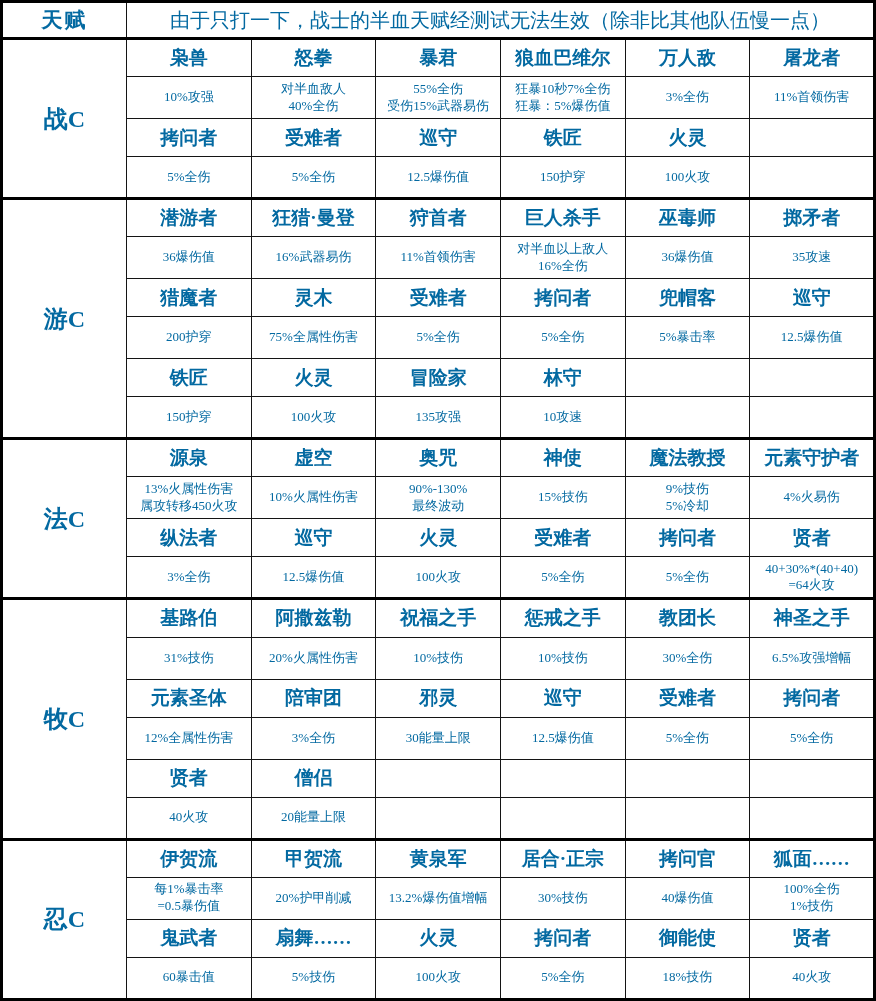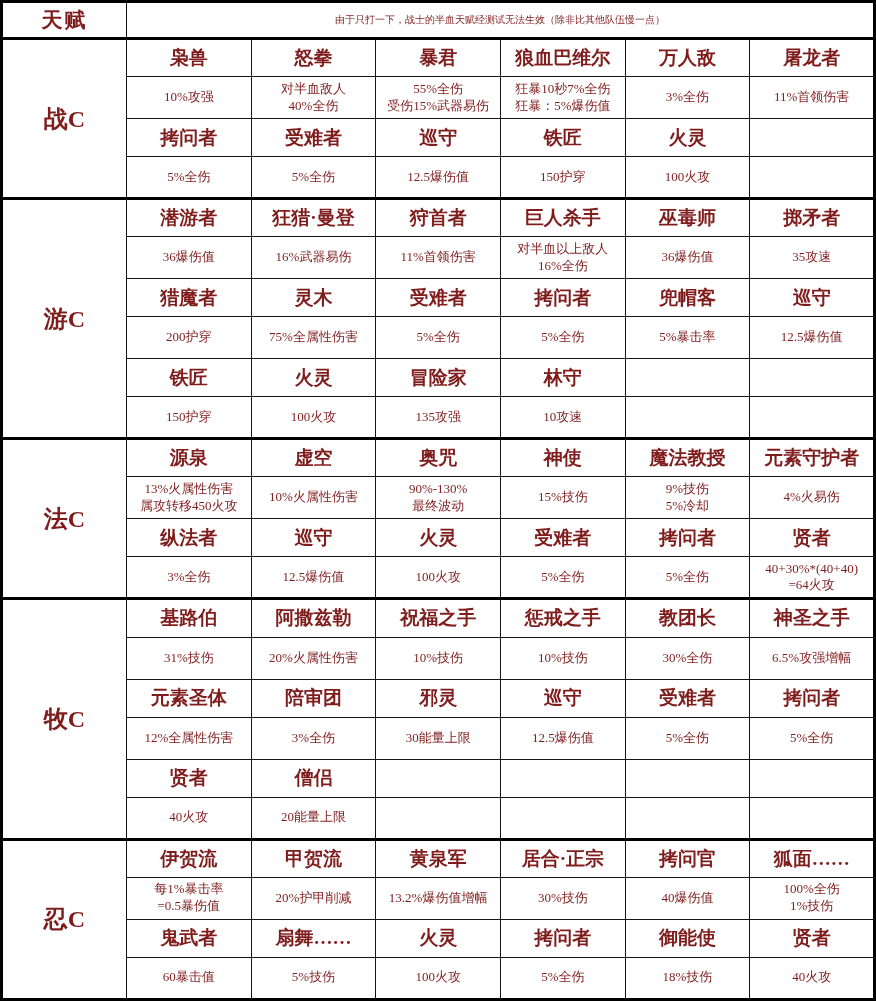--- a/index.html
+++ b/index.html
@@ -3,40 +3,40 @@
 <meta charset="utf-8">
 <style>
   html,body { margin:0; padding:0; background:#ffffff; }
   body { width:876px; }
   table.talent {
     border-collapse: collapse;
     table-layout: fixed;
     width: 876px;
     height: 1001px;
     background: #ffffff;
-    color: #7f1d1d;
+    color: #0369a1;
     border: 3px solid #000000;
     font-family: "Liberation Serif", "DejaVu Serif", serif;
   }
   table.talent td {
     border: 1px solid #141414;
     text-align: center;
     vertical-align: middle;
     padding: 0 2px;
     overflow: hidden;
   }
   tr.header-row { height: 37px; }
   tr.header-row td { border-bottom: 3px solid #000000; }
   td.title-cell {
     font-size: 21px;
     font-weight: bold;
     letter-spacing: 2px;
     border-right: 3px solid #000000;
   }
-  td.note-cell { font-size: 10px; }
+  td.note-cell { font-size: 20px; }
   td.group-label-cell {
     font-size: 24px;
     font-weight: bold;
     border-right: 3px solid #000000;
   }
   tr.name-row { height: 38px; }
   tr.effect-row { height: 42px; }
   td.name-cell { font-size: 19px; font-weight: bold; }
   td.effect-cell {
     font-size: 13px;

